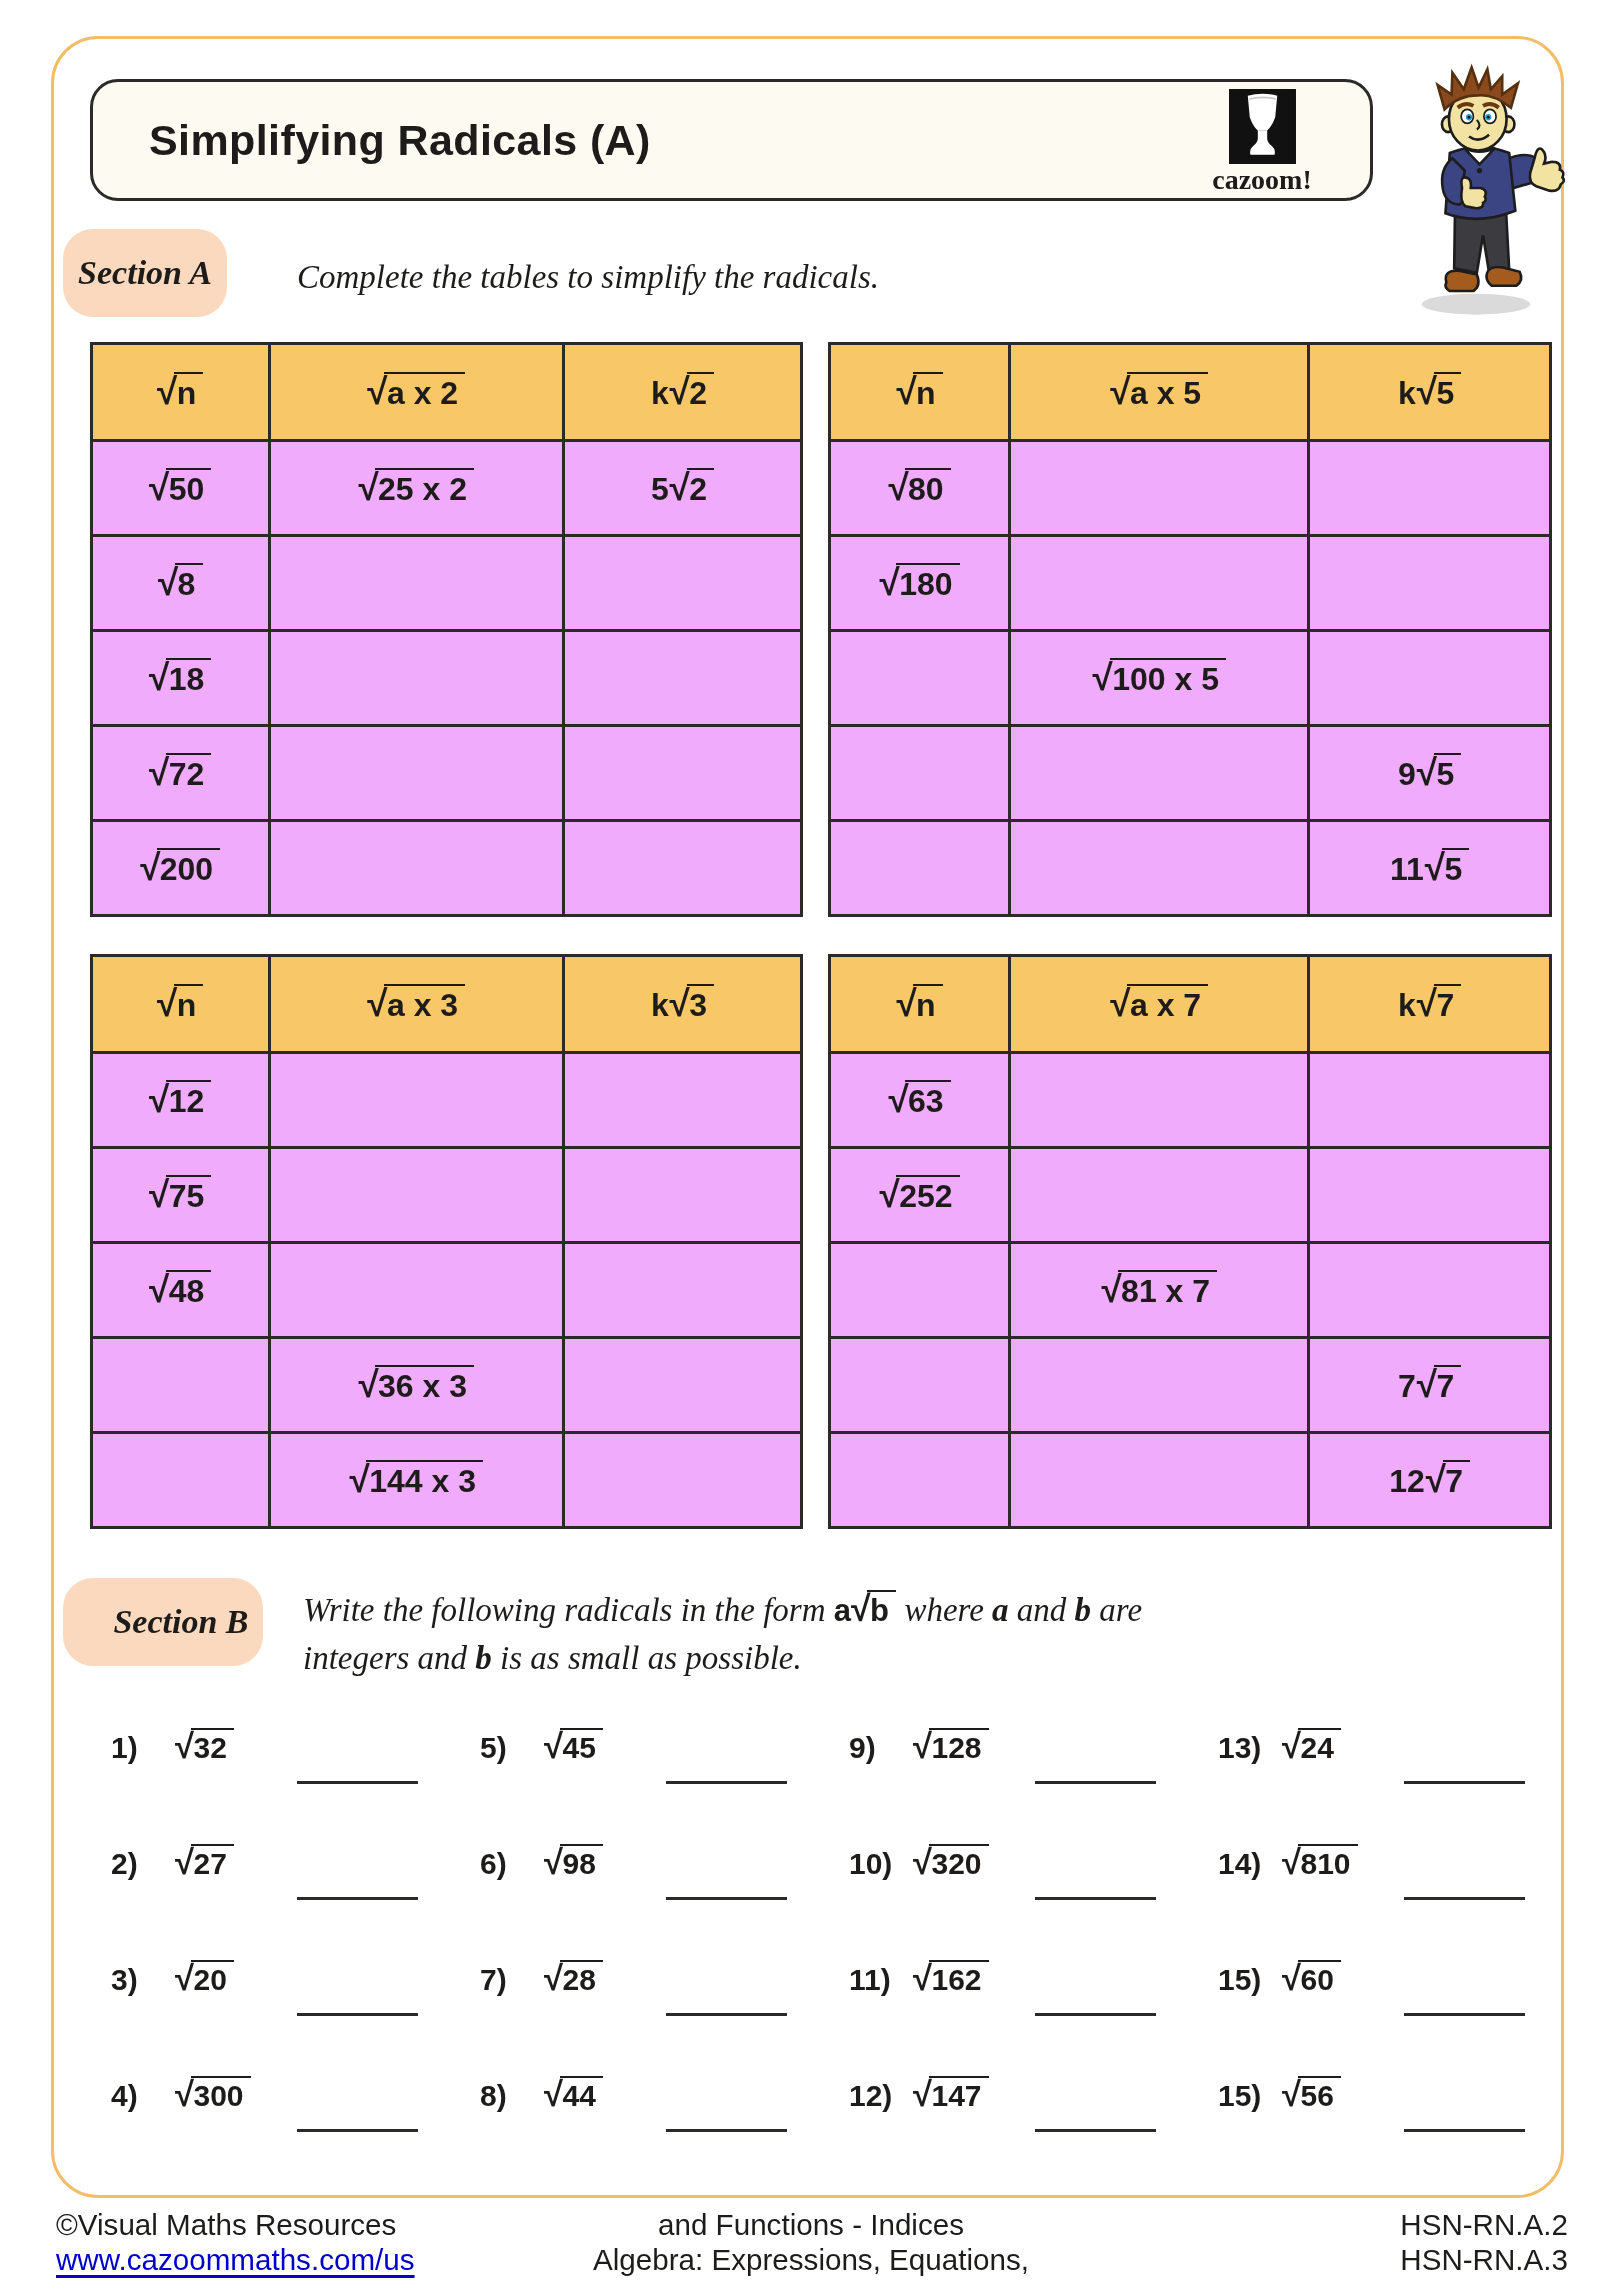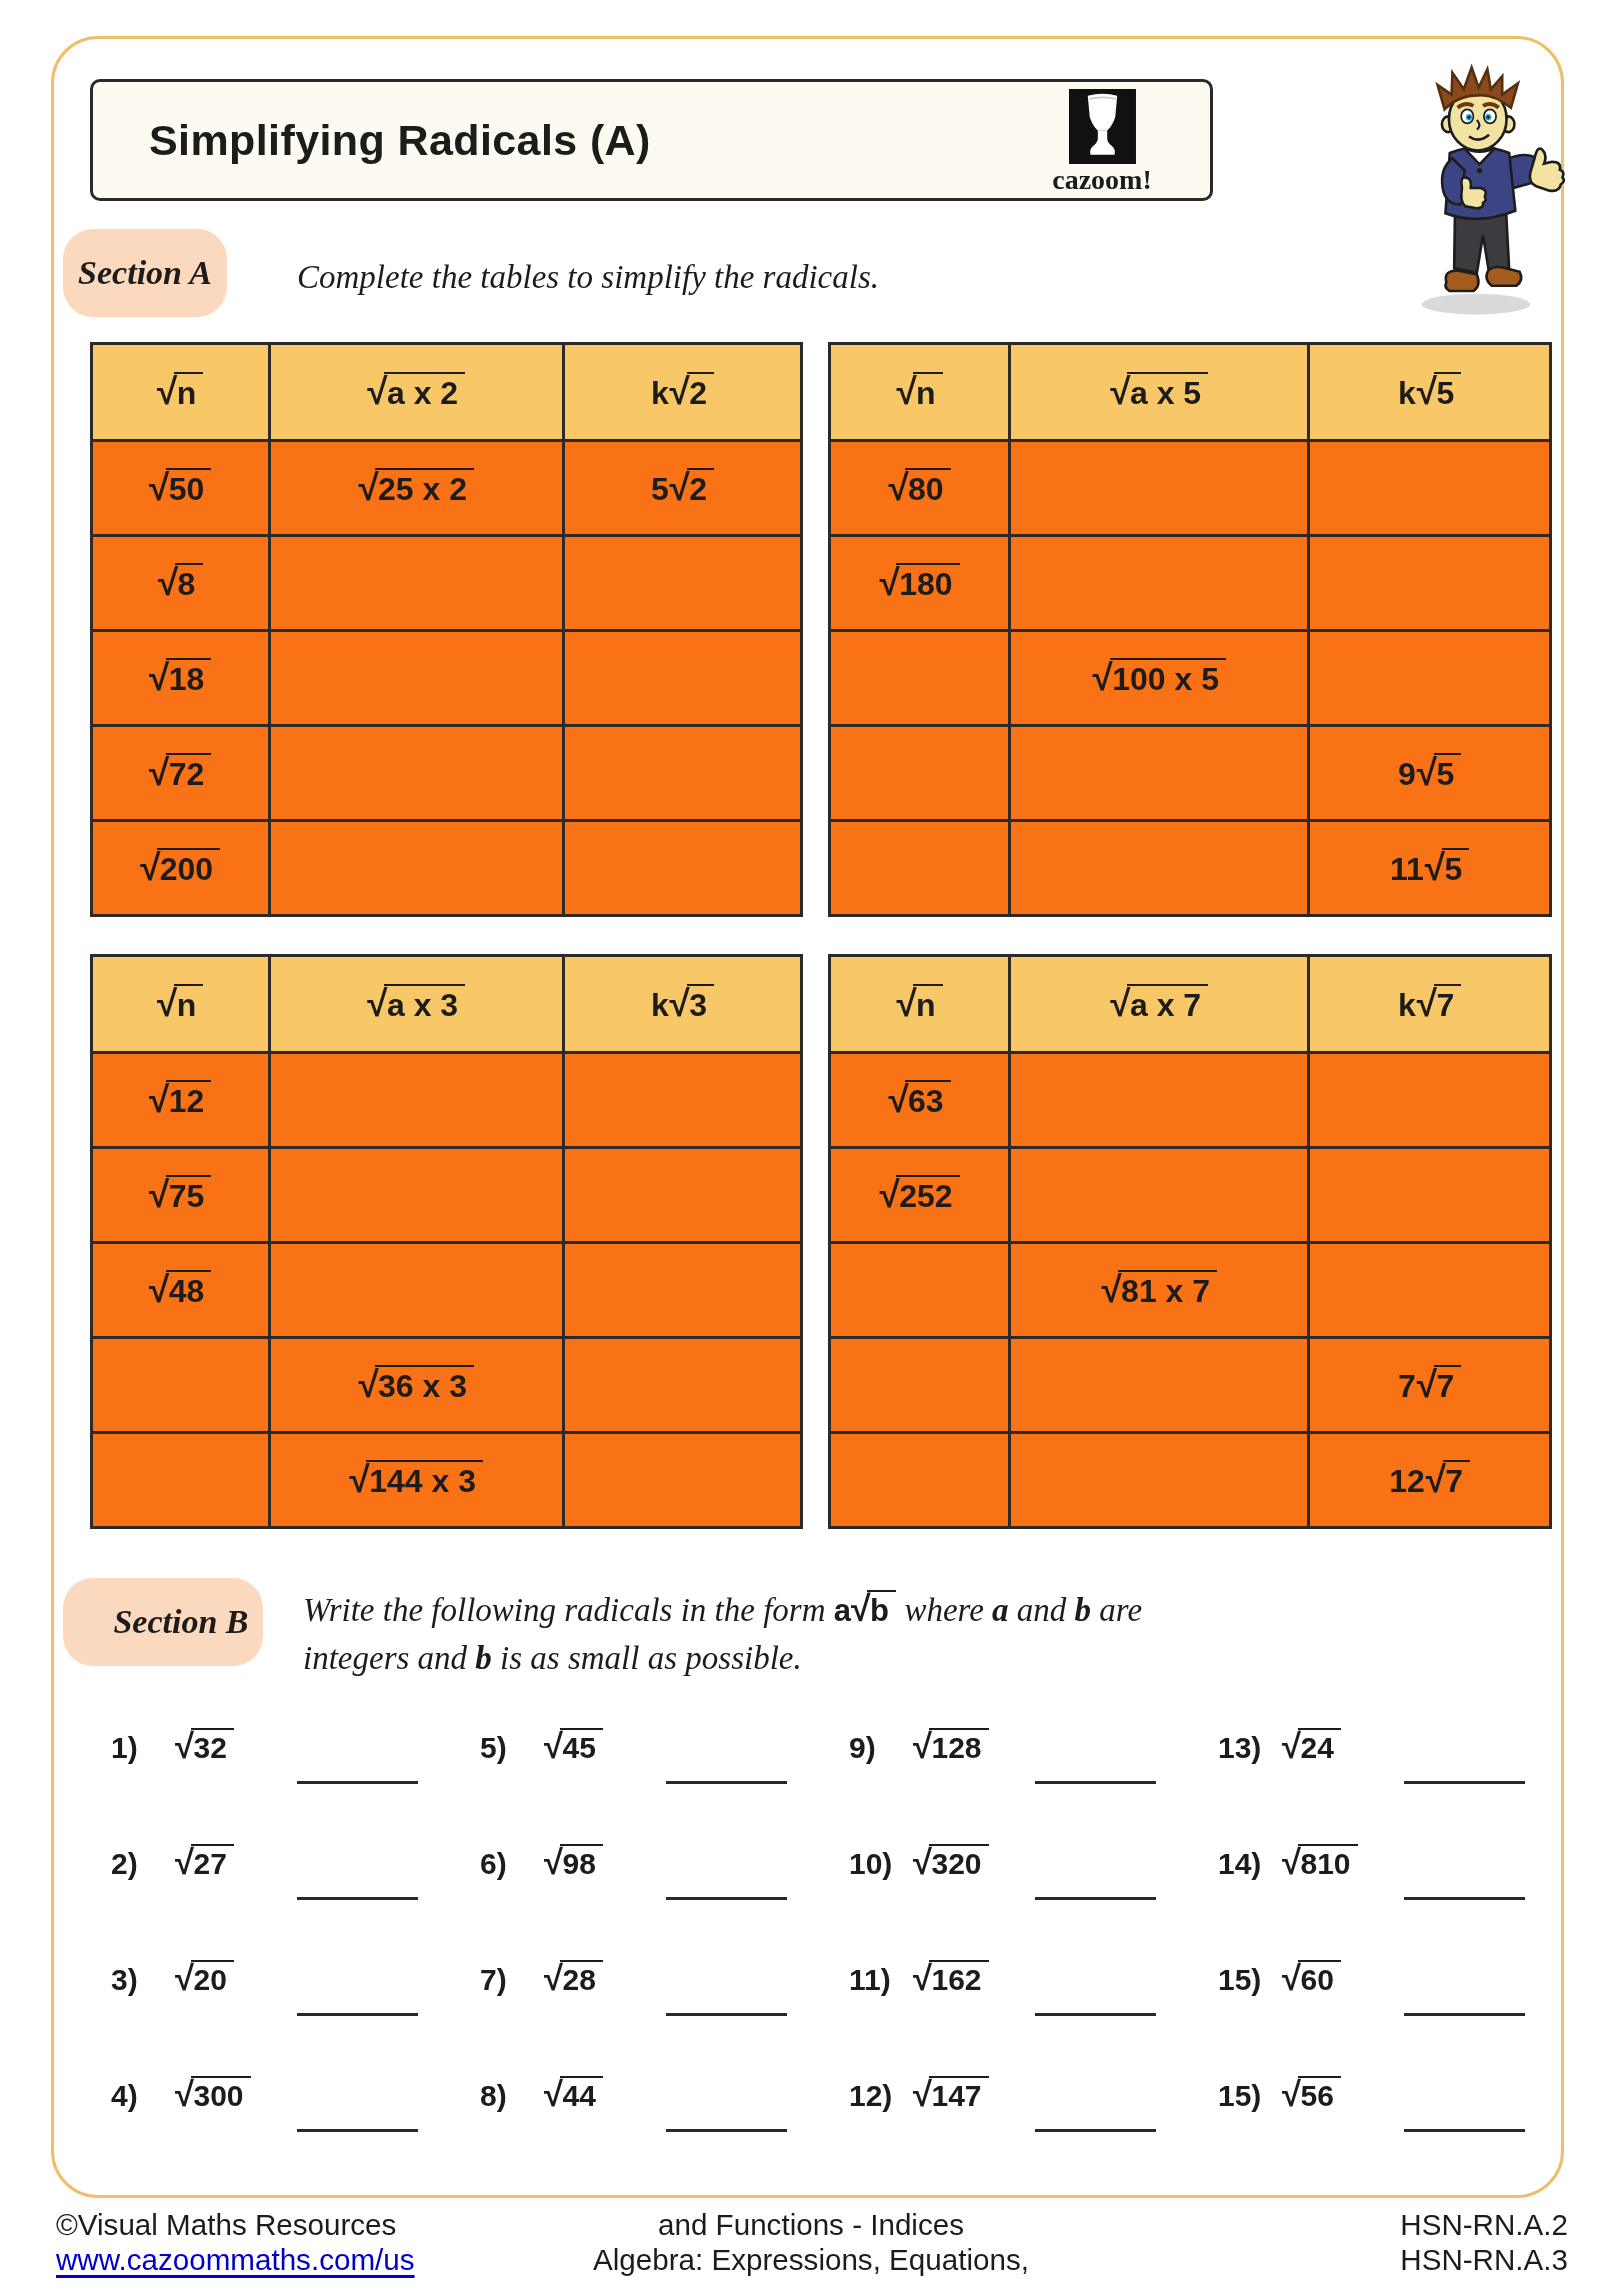--- a/index.html
+++ b/index.html
@@ -5,22 +5,22 @@
   html,body{margin:0;padding:0;background:#ffffff;}
   body{width:1622px;height:2293px;position:relative;overflow:hidden;
        font-family:"Liberation Sans",sans-serif;color:var(--ink,#1d1c1a);}
   .abs{position:absolute;}
 
   
   .frame{left:51px;top:36px;width:1513px;height:2162px;border:3.6px solid var(--frame,#f2bd68);
          border-radius:47px;box-sizing:border-box;}
 
   
-  .title-box{left:90px;top:79px;width:1123px;height:122px;box-sizing:border-box;
-             border:3.6px solid var(--tborder,#2b2a28);border-radius:10px;background:#fdfbf1;}
+  .title-box{left:90px;top:79px;width:1283px;height:122px;box-sizing:border-box;
+             border:3.6px solid var(--tborder,#2b2a28);border-radius:28px;background:#fdfbf1;}
   .title-text{position:absolute;left:56px;top:50%;transform:translateY(-50%);
               font-size:43px;font-weight:700;letter-spacing:0.4px;}
   .logo{position:absolute;right:41px;top:7.2px;width:134px;height:109px;text-align:center;}
   .logo svg{width:73px;height:75px;display:block;margin:0 auto;}
   .logo-text{font-family:Liberation Serif, serif;font-weight:700;font-size:28px;line-height:1;display:block;margin-top:1.8px;}
 
   .mascot{left:1390px;top:57px;width:179px;height:262px;}
 
   
   .sec-label{left:63px;width:164px;height:88px;background:var(--peach,#fbd9be);border-radius:30px;
@@ -40,21 +40,21 @@
   .rad .rb{display:inline-block;line-height:1;border-top:2.7px solid currentColor;
            padding:2.7px 7.2px 0 2.7px;margin-left:-1.8px;}
   .pre{margin-right:0.9px;}
 
   
   table.simp{position:absolute;border-collapse:collapse;table-layout:fixed;
              font-weight:700;font-size:32px;}
   table.simp th,table.simp td{border:3.1px solid var(--tborder,#2b2a28);text-align:center;
              vertical-align:middle;padding:0;}
   table.simp th{background:var(--amber,#f8c868);height:94px;font-weight:700;}
-  table.simp td{height:92px;background:#f97316;}
+  table.simp td{height:92px;background:#f0abfc;}
   .t1{left:90px;top:342px;width:713px;}
   .t2{left:828px;top:342px;width:724px;}
   .t3{left:90px;top:954px;width:713px;}
   .t4{left:828px;top:954px;width:724px;}
   col.c1{width:25%;}col.c2{width:41.5%;}col.c3{width:33.5%;}
 
   
   .problems{left:90px;top:1727px;width:1476px;display:grid;
             grid-template-columns:repeat(4,369px);grid-auto-rows:116px;}
   .prob{position:relative;font-weight:700;font-size:30px;margin-left:21px;}

